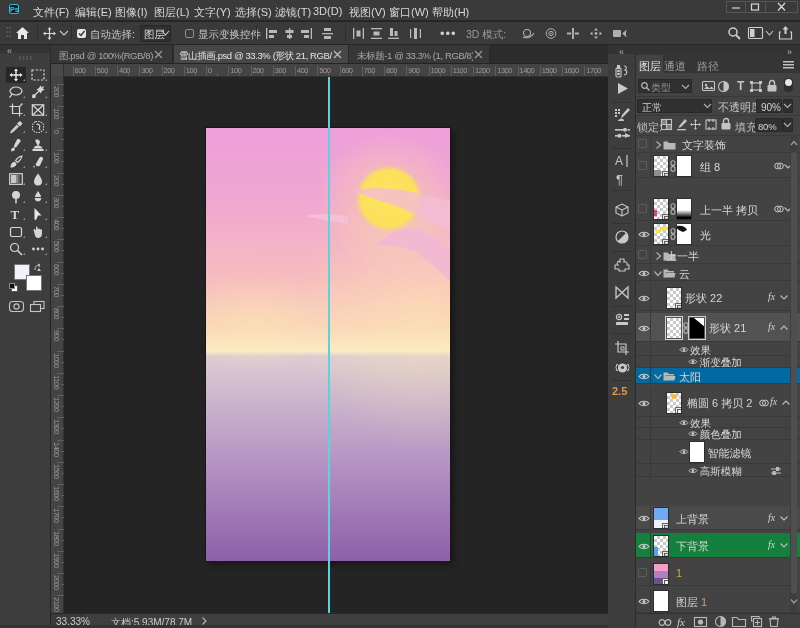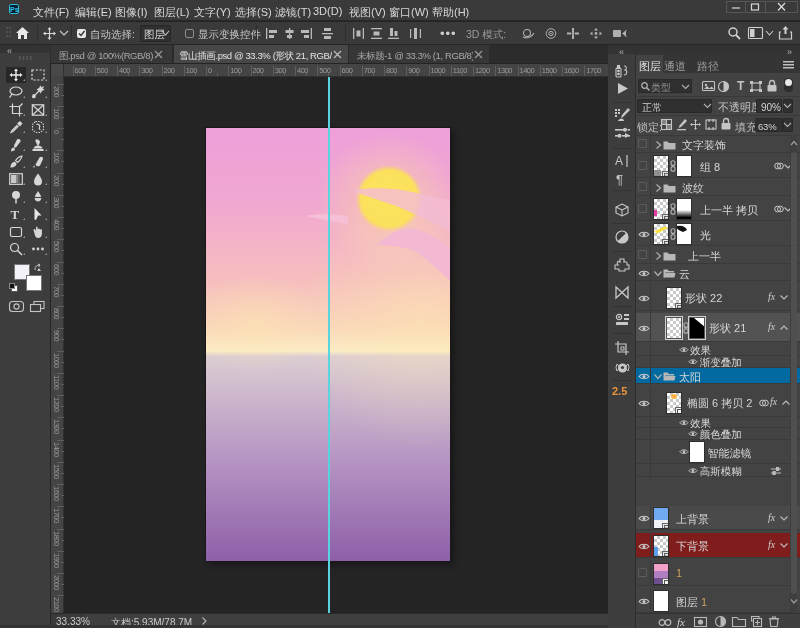--- a/index.html
+++ b/index.html
@@ -934,21 +934,21 @@
         <rect x="3.5" y="0" width="1.2" height="3" fill="#c4c4c4"></rect>
         <rect x="7.5" y="0" width="1.2" height="3" fill="#c4c4c4"></rect>
         <rect x="3.5" y="8" width="1.2" height="3" fill="#c4c4c4"></rect>
         <rect x="7.5" y="8" width="1.2" height="3" fill="#c4c4c4"></rect>
       </svg>
  <svg class="ic" style="left:85px;top:64px" width="10" height="12">
         <rect x="0.5" y="5" width="9" height="6.5" rx="1" fill="#c4c4c4"></rect>
         <path d="M2.5 5 V3 A2.5 2.5 0 0 1 7.5 3 V5" fill="none" stroke="#c4c4c4" stroke-width="1.4"></path>
       </svg>
  <div class="plabel" style="left:99px;top:66px">填充:</div>
- <div class="inbox" style="left:119px;top:64px;width:28px;height:14px;padding:1.5px 0 0 2px;font-size:9.5px;letter-spacing:-0.2px">63%</div>
+ <div class="inbox" style="left:119px;top:64px;width:28px;height:14px;padding:1.5px 0 0 2px;font-size:9.5px;letter-spacing:-0.2px">80%</div>
  <div class="inbox" style="left:147px;top:64px;width:10px;height:14px"></div>
  <svg class="ic" style="left:148px;top:69px" width="7" height="4">
         <path d="M0 0 L3.5 3.5 L7 0" fill="none" stroke="#b0b0b0" stroke-width="1.1"></path>
       </svg>
  <div class="abs" style="left:0px;top:80.5px;width:164px;height:1px;background:#393939"></div>
  <div id="llist">
         <div class="lrow" style="top:1px;height:17px;background:#434343">
           <div class="eyebox" style="top:3.0px"></div>
           <div class="eyecol" style="height:17px"></div>
           <div style="position:absolute;left:20px;top:4.5px">
@@ -989,35 +989,20 @@
               <circle cx="3.6" cy="4" r="2.9" fill="none" stroke="#c9c9c9" stroke-width="1"></circle>
               <circle cx="6.4" cy="4" r="2.9" fill="none" stroke="#c9c9c9" stroke-width="1"></circle>
             </svg>
           </div>
           <div style="position:absolute;left:147.5px;top:9.5px">
             <svg width="8" height="5" viewBox="0 0 8 5">
               <path d="M0.5 0.5 L4 4 L7.5 0.5" fill="none" stroke="#bdbdbd" stroke-width="1.1"></path>
             </svg>
           </div>
         </div>
-        <div class="lrow" style="top:44px;height:17px;background:#434343">
-          <div class="eyebox" style="top:3.0px"></div>
-          <div class="eyecol" style="height:17px"></div>
-          <div style="position:absolute;left:20px;top:4.5px">
-            <svg width="5" height="8" viewBox="0 0 5 8">
-              <path d="M0.5 0.5 L4.5 4 L0.5 7.5" fill="none" stroke="#b0b0b0" stroke-width="1.2"></path>
-            </svg>
-          </div>
-          <div style="position:absolute;left:27px;top:3.5px">
-            <svg width="13" height="10" viewBox="0 0 13 10">
-              <path d="M0.5 9.5 V1.5 H4.5 L6 3 H12.5 V9.5 Z" fill="#b8b8b8"></path>
-            </svg>
-          </div>
-          <div class="nm" style="left:46px;top:2.0px">波纹</div>
-        </div>
         <div class="lrow" style="top:62px;height:24px;background:#434343">
           <div class="eyebox" style="top:6.5px"></div>
           <div class="eyecol" style="height:24px"></div>
           <div class="thumb" style="left:18px;top:2px;width:14px;height:20px;background-color:#fff;background-image:linear-gradient(45deg,#c9c9c9 25%,transparent 25%,transparent 75%,#c9c9c9 75%),linear-gradient(45deg,#c9c9c9 25%,transparent 25%,transparent 75%,#c9c9c9 75%);background-size:6px 6px;background-position:0 0,3px 3px;overflow:hidden">
             <div style="position:absolute;left:0;bottom:3px;width:3px;height:6px;background:#e23ba0"></div>
             <div style="position:absolute;right:-1px;bottom:-1px;width:7px;height:6px;background:#e8e8e8;border:1px solid #666">
               <svg width="5" height="4" style="margin:1px 0 0 1px">
                 <rect x="0.5" y="0.5" width="4" height="2.6" fill="none" stroke="#555" stroke-width="0.9"></rect>
               </svg>
             </div>
@@ -1083,21 +1068,21 @@
           <div style="position:absolute;left:20px;top:4.5px">
             <svg width="5" height="8" viewBox="0 0 5 8">
               <path d="M0.5 0.5 L4.5 4 L0.5 7.5" fill="none" stroke="#b0b0b0" stroke-width="1.2"></path>
             </svg>
           </div>
           <div style="position:absolute;left:27px;top:3.5px">
             <svg width="13" height="10" viewBox="0 0 13 10">
               <path d="M0.5 9.5 V1.5 H4.5 L6 3 H12.5 V9.5 Z" fill="#b8b8b8"></path>
             </svg>
           </div>
-          <div class="nm" style="left:52px;top:2.0px">上一半</div>
+          <div class="nm" style="left:30px;top:2.0px">上一半</div>
         </div>
         <div class="lrow" style="top:130px;height:16px;background:#434343">
           <div style="position:absolute;left:2px;top:4.0px">
             <svg width="12" height="8" viewBox="0 0 12 8">
               <path d="M1 4.5 C3 1.5 9 1.5 11 4.5 C9 7.5 3 7.5 1 4.5 Z" fill="none" stroke="#c9c9c9" stroke-width="1.1"></path>
               <circle cx="6" cy="4.5" r="1.6" fill="#c9c9c9"></circle>
             </svg>
           </div>
           <div class="eyecol" style="height:16px"></div>
           <div style="position:absolute;left:17.5px;top:5.5px">
@@ -1304,21 +1289,21 @@
             </div>
           </div>
           <div class="nm" style="left:40px;top:5.5px">上背景</div>
           <div class="fxt" style="left:132px;top:5.5px">fx</div>
           <div style="position:absolute;left:144px;top:9.5px">
             <svg width="8" height="5" viewBox="0 0 8 5">
               <path d="M0.5 0.5 L4 4 L7.5 0.5" fill="none" stroke="#bdbdbd" stroke-width="1.1"></path>
             </svg>
           </div>
         </div>
-        <div class="lrow" style="top:398px;height:25px;background:#7f1d1d">
+        <div class="lrow" style="top:398px;height:25px;background:#15803d">
           <div style="position:absolute;left:2px;top:8.5px">
             <svg width="12" height="8" viewBox="0 0 12 8">
               <path d="M1 4.5 C3 1.5 9 1.5 11 4.5 C9 7.5 3 7.5 1 4.5 Z" fill="none" stroke="#c9c9c9" stroke-width="1.1"></path>
               <circle cx="6" cy="4.5" r="1.6" fill="#c9c9c9"></circle>
             </svg>
           </div>
           <div class="eyecol" style="height:25px"></div>
           <div class="thumb" style="left:18px;top:2.5px;width:14px;height:20px;background-color:#fff;background-image:linear-gradient(45deg,#c9c9c9 25%,transparent 25%,transparent 75%,#c9c9c9 75%),linear-gradient(45deg,#c9c9c9 25%,transparent 25%,transparent 75%,#c9c9c9 75%);background-size:6px 6px;background-position:0 0,3px 3px;overflow:hidden">
             <div style="position:absolute;left:0;bottom:0;width:4px;height:9px;background:#5aa0ee"></div>
             <div style="position:absolute;right:-1px;bottom:-1px;width:7px;height:6px;background:#e8e8e8;border:1px solid #666">

